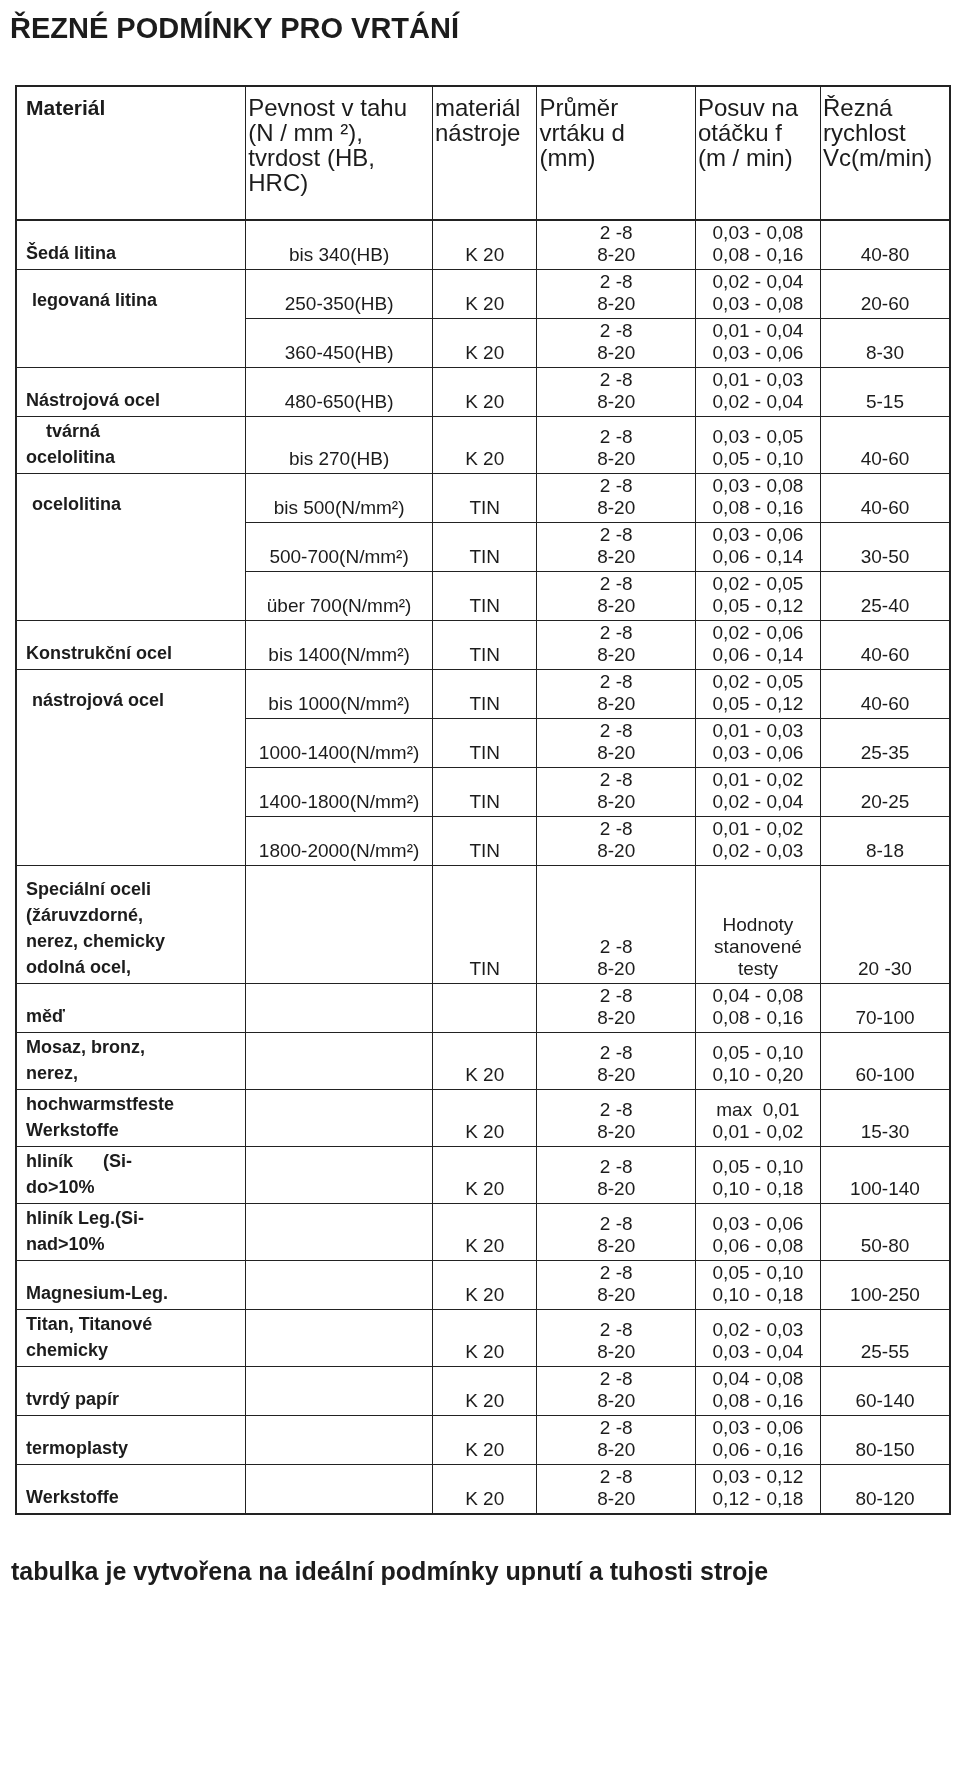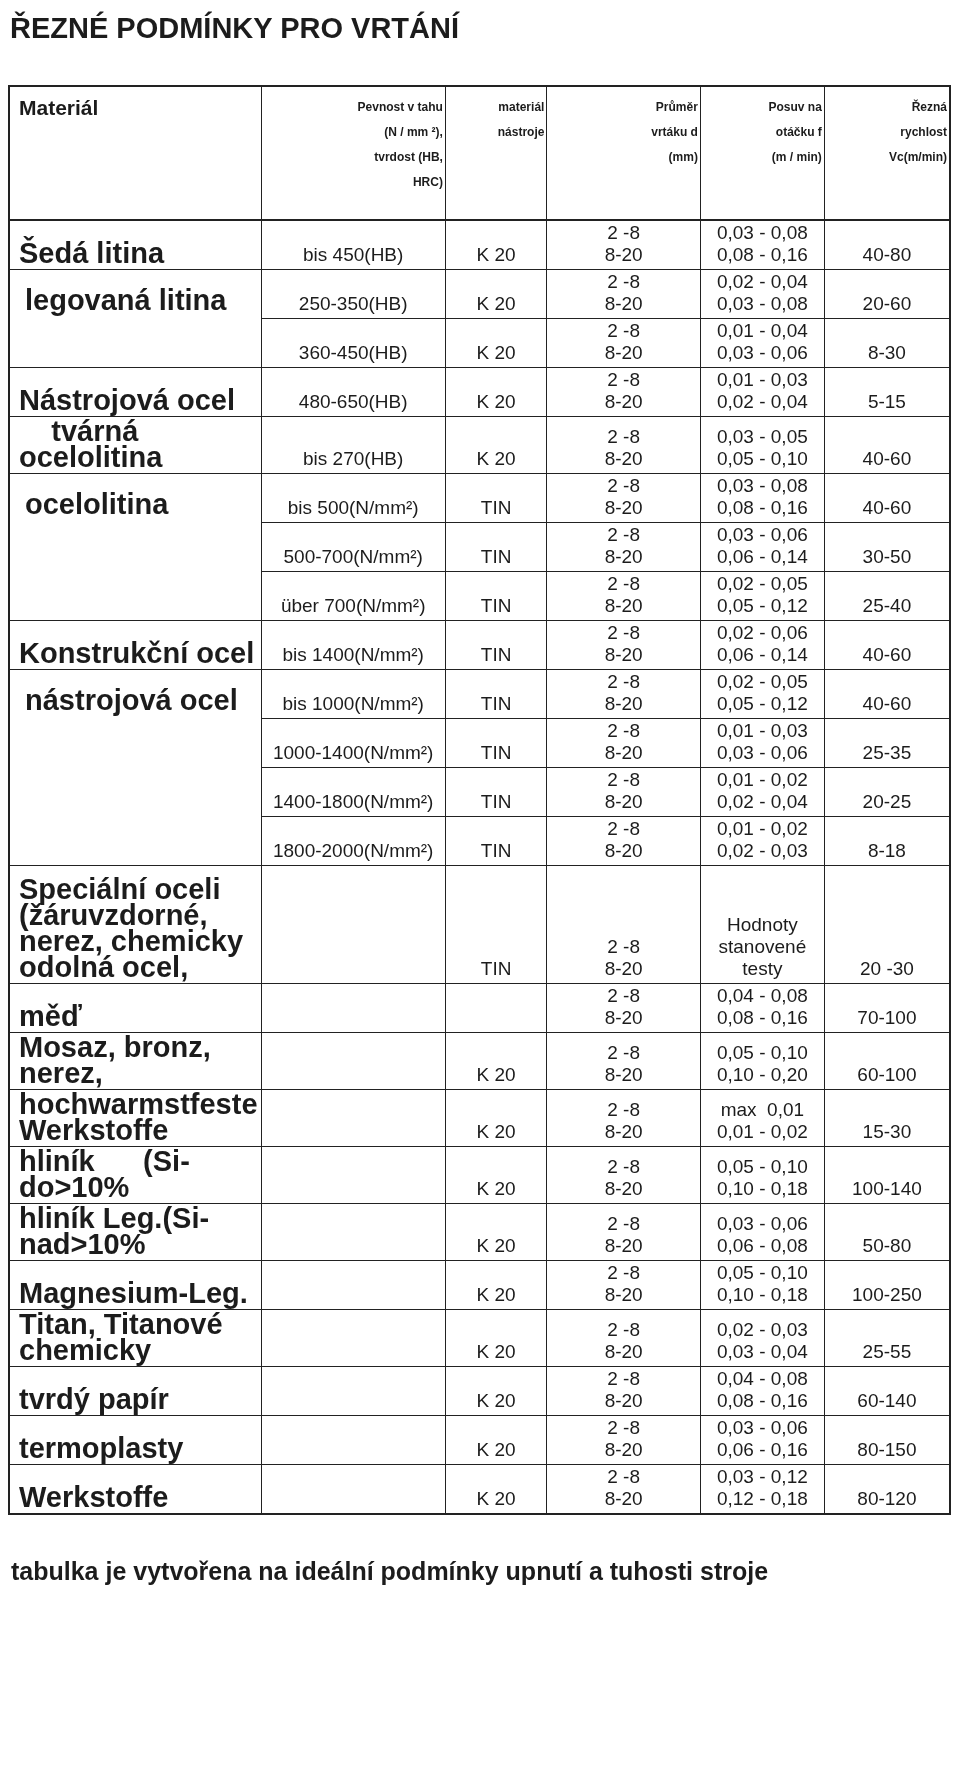--- a/index.html
+++ b/index.html
@@ -13,33 +13,33 @@
   .title {
     font-size:29px;
     font-weight:bold;
     margin:6px 0 40px 4px;
     white-space:nowrap;
   }
 
   table.cond {
     border-collapse:collapse;
     table-layout:fixed;
-    margin-left:2px;
+    margin-left:9px;
     border:2px solid #222;
   }
   th, td {
     border:1px solid #222;
     overflow:hidden;
   }
   thead th {
-    font-weight:bold;
-    font-size:12px;
+    font-weight:normal;
+    font-size:24px;
     line-height:25px;
     vertical-align:top;
-    text-align:right;
+    text-align:left;
     padding:8px 2px 2px 2px;
     height:122px;
     white-space:pre-line;
     border-bottom:2px solid #222;
   }
   thead th.h-material {
     text-align:left;
     padding-left:9px;
     font-weight:bold;
     font-size:21px;
@@ -51,21 +51,21 @@
     line-height:22px;
     text-align:center;
     vertical-align:bottom;
     padding:1px 3px 3px 3px;
     white-space:pre-wrap;
   }
   td.mat {
     text-align:left;
     padding-left:9px;
     font-weight:bold;
-    font-size:29px;
+    font-size:18px;
     line-height:26px;
   }
   td.mat-top {           
     vertical-align:top;
     padding-top:17px;
     padding-left:15px;
   }
   td.mat-top-sm {        
     vertical-align:top;
     padding-top:10px;
@@ -109,21 +109,21 @@
 otáčku f
 (m / min)</th>
         <th class="h-speed">Řezná
 rychlost
 Vc(m/min)</th>
       </tr>
     </thead>
     <tbody>
         <tr>
           <td class="mat">Šedá litina</td>
-          <td>bis 450(HB)</td>
+          <td>bis 340(HB)</td>
           <td>K 20</td>
           <td>2 -8
 8-20</td>
           <td>0,03 - 0,08
 0,08 - 0,16</td>
           <td>40-80</td>
         </tr>
         <tr>
           <td class="mat mat-top" rowspan="2">legovaná litina</td>
           <td>250-350(HB)</td>

